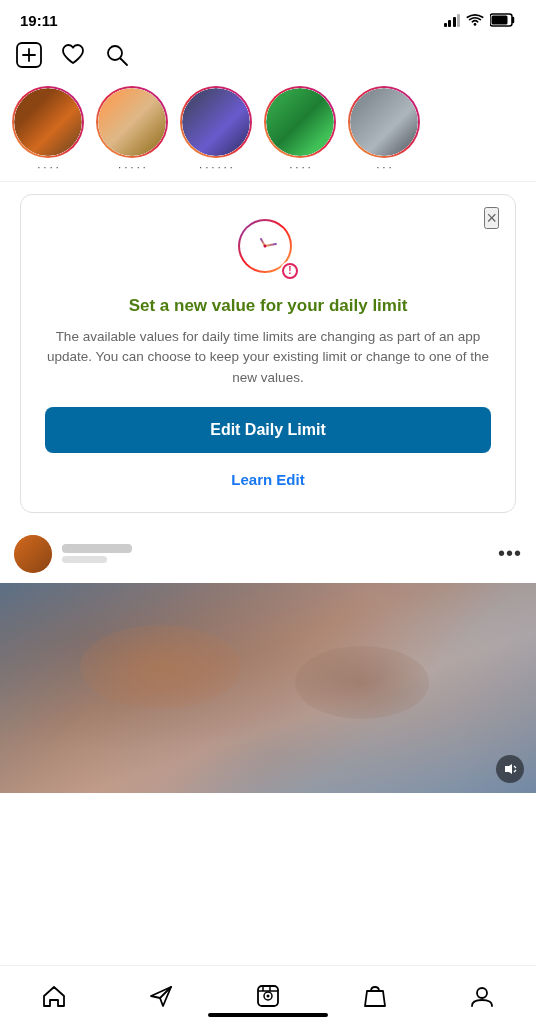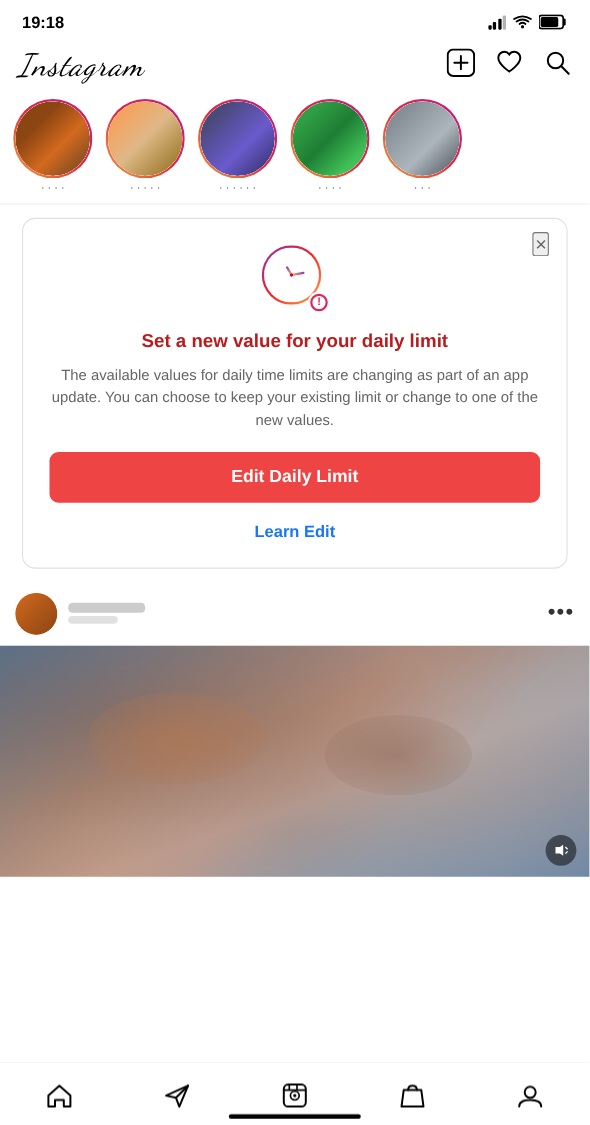--- a/index.html
+++ b/index.html
@@ -226,36 +226,36 @@
       align-items: center;
       justify-content: center;
       color: #e0245e;
       font-size: 10px;
       font-weight: 700;
       line-height: 1;
     }
     .card-title {
       font-size: 17px;
       font-weight: 700;
-      color: #b91c1c;
+      color: #4d7c0f;
       text-align: center;
       margin-bottom: 10px;
       line-height: 1.3;
     }
     .card-description {
       font-size: 13.5px;
       color: #666;
       text-align: center;
       line-height: 1.5;
       margin-bottom: 19px;
     }
     .edit-limit-btn {
       display: block;
       width: 100%;
-      background: #ef4444;
+      background: #0369a1;
       color: #fff;
       border: none;
       border-radius: 8px;
       padding: 14px;
       font-size: 16px;
       font-weight: 700;
       text-align: center;
       cursor: pointer;
       margin-bottom: 14px;
     }
@@ -376,21 +376,21 @@
       margin: 6px auto 0 auto;
     }
     .page-bottom-spacer {
       height: 80px;
     }
   </style>
 </head>
 <body>
 
 <div class="status-bar">
-  <span class="status-time">19:18</span>
+  <span class="status-time">19:11</span>
   <div class="status-icons">
     <div class="signal-bars">
       <div class="signal-bar" style="height:4px;"></div>
       <div class="signal-bar" style="height:7px;"></div>
       <div class="signal-bar" style="height:10px;"></div>
       <div class="signal-bar" style="height:13px; opacity:0.3;"></div>
     </div>
     <svg width="18" height="14" viewBox="0 0 20 15">
       <path d="M10 12 L10 12" stroke="#000" stroke-width="2.5" stroke-linecap="round"></path>
       <path d="M7 9.5 Q10 7 13 9.5" stroke="#000" stroke-width="1.8" fill="none" stroke-linecap="round"></path>
@@ -400,21 +400,20 @@
     </svg>
     <svg width="26" height="14" viewBox="0 0 26 14">
       <rect x="0" y="1" width="22" height="12" rx="2.5" stroke="#000" stroke-width="1.5" fill="none"></rect>
       <rect x="1.5" y="2.5" width="16" height="9" rx="1.5" fill="#000"></rect>
       <path d="M23 5 L23 9" stroke="#000" stroke-width="2.5" stroke-linecap="round"></path>
     </svg>
   </div>
 </div>
 
 <div class="top-nav">
-  <span class="instagram-logo">Instagram</span>
   <div class="nav-icons">
     <span class="nav-icon">
       <svg width="26" height="26" viewBox="0 0 26 26" fill="none">
         <rect x="1" y="1" width="24" height="24" rx="5" stroke="#000" stroke-width="1.8"></rect>
         <line x1="13" y1="7" x2="13" y2="19" stroke="#000" stroke-width="1.8" stroke-linecap="round"></line>
         <line x1="7" y1="13" x2="19" y2="13" stroke="#000" stroke-width="1.8" stroke-linecap="round"></line>
       </svg>
     </span>
     <span class="nav-icon">
       <svg width="26" height="26" viewBox="0 0 26 26" fill="none">

